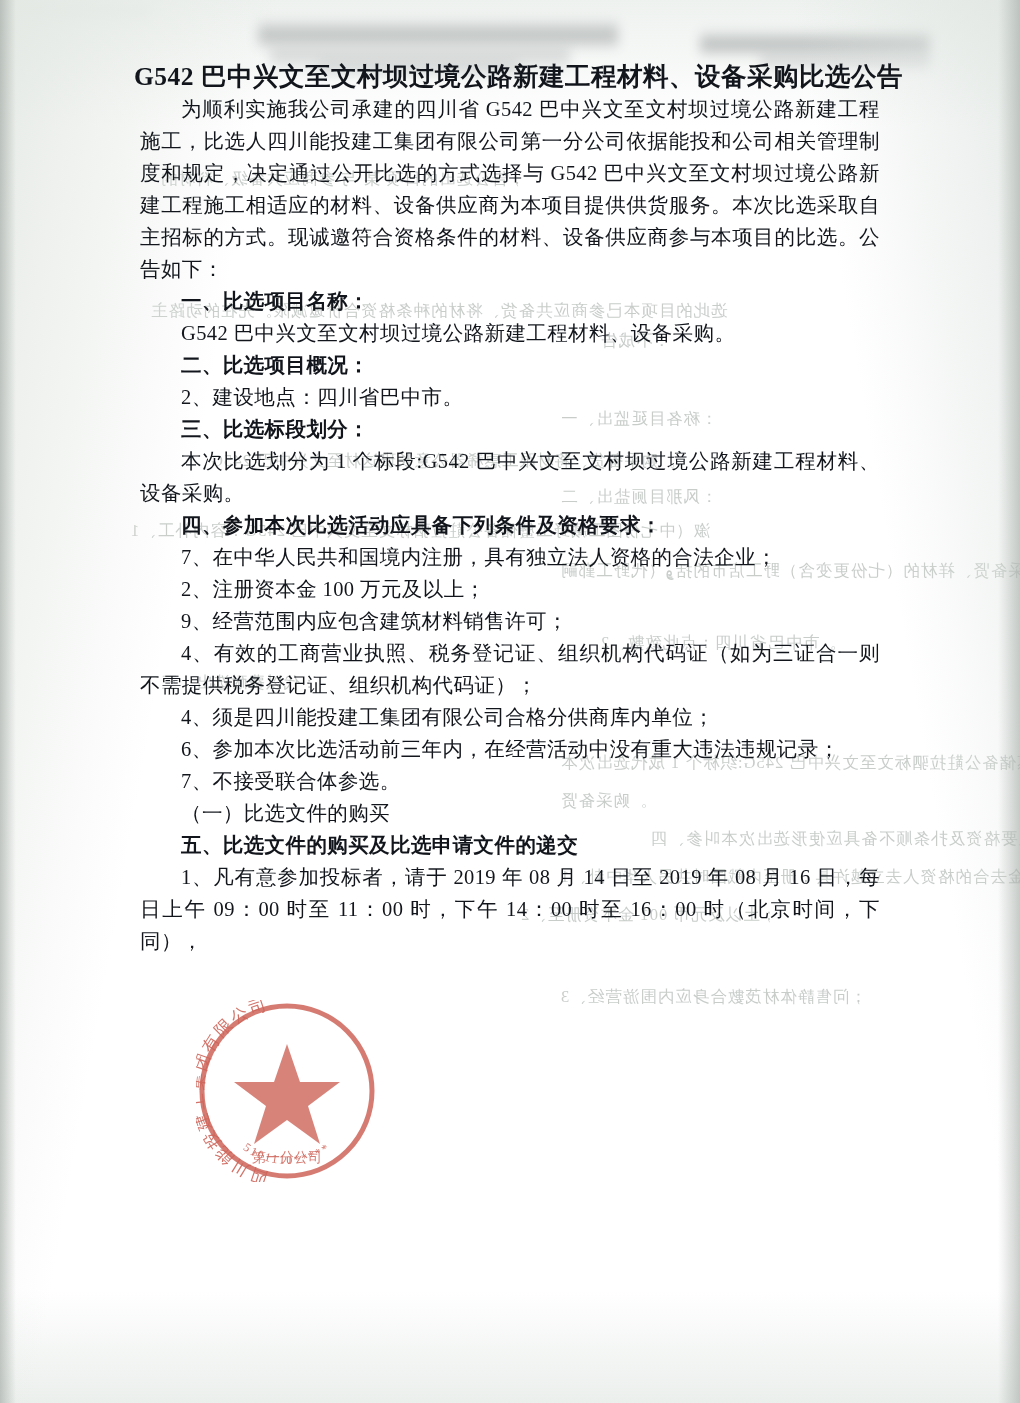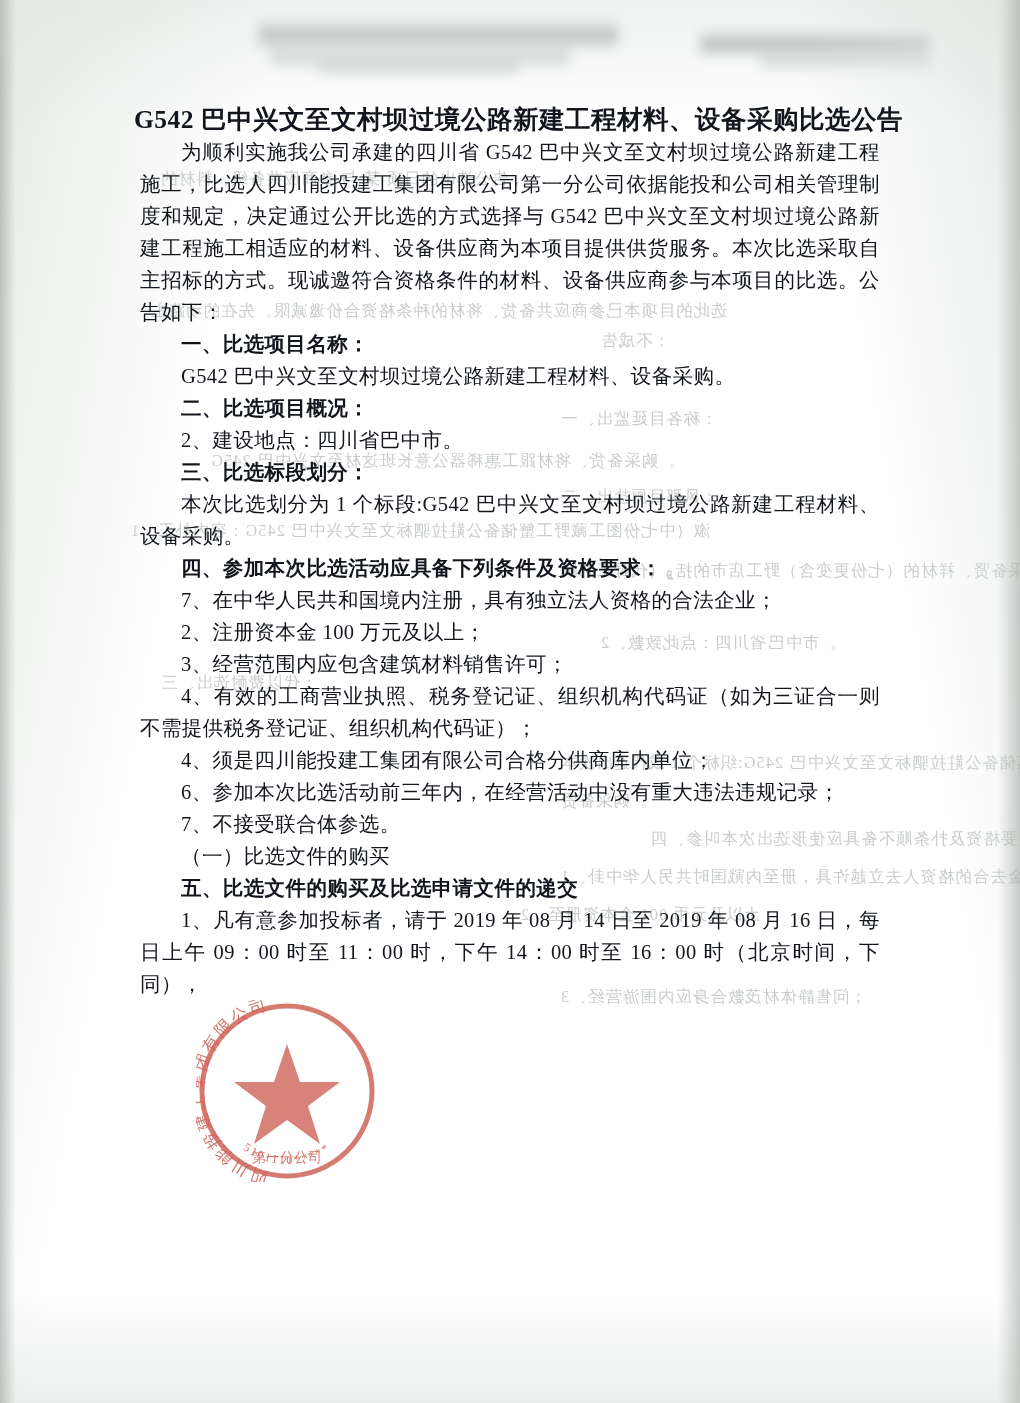--- a/index.html
+++ b/index.html
@@ -87,21 +87,21 @@
   
   .content {
     position: absolute;
     left: 140px;
     top: 0;
     width: 740px;
     z-index: 4;
   }
   .doc-title {
     margin: 0;
-    padding-top: 103px;
+    padding-top: 60px;
     font-size: 25.5px;
     font-weight: 700;
     letter-spacing: 0.5px;
     text-align: center;
     line-height: 1.3;
     white-space: nowrap;
     margin-left: -6px;
   }
   p.para {
     margin: 0;
@@ -171,21 +171,21 @@
 
     <p class="para indent2 bold gap-sm">二、比选项目概况：</p>
     <p class="para indent2">2、建设地点：四川省巴中市。</p>
 
     <p class="para indent2 bold gap-sm">三、比选标段划分：</p>
     <p class="para indent2">本次比选划分为 1 个标段:G542 巴中兴文至文村坝过境公路新建工程材料、设备采购。</p>
 
     <p class="para indent2 bold gap-sm">四、参加本次比选活动应具备下列条件及资格要求：</p>
     <p class="para indent2">7、在中华人民共和国境内注册，具有独立法人资格的合法企业；</p>
     <p class="para indent2">2、注册资本金 100 万元及以上；</p>
-    <p class="para indent2">3、经营范围内应包含建筑材料销售许可；</p>
+    <p class="para indent2">9、经营范围内应包含建筑材料销售许可；</p>
     <p class="para indent2">4、有效的工商营业执照、税务登记证、组织机构代码证（如为三证合一则不需提供税务登记证、组织机构代码证）；</p>
     <p class="para indent2">4、须是四川能投建工集团有限公司合格分供商库内单位；</p>
     <p class="para indent2">6、参加本次比选活动前三年内，在经营活动中没有重大违法违规记录；</p>
     <p class="para indent2">7、不接受联合体参选。</p>
 
     <p class="para indent2">（一）比选文件的购买</p>
     <p class="para indent2 bold gap-sm">五、比选文件的购买及比选申请文件的递交</p>
     <p class="para indent2">1、凡有意参加投标者，请于 2019 年 08 月 14 日至 2019 年 08 月 16 日，每日上午 09：00 时至 11：00 时，下午 14：00 时至 16：00 时（北京时间，下同），</p>
 
   </div>

